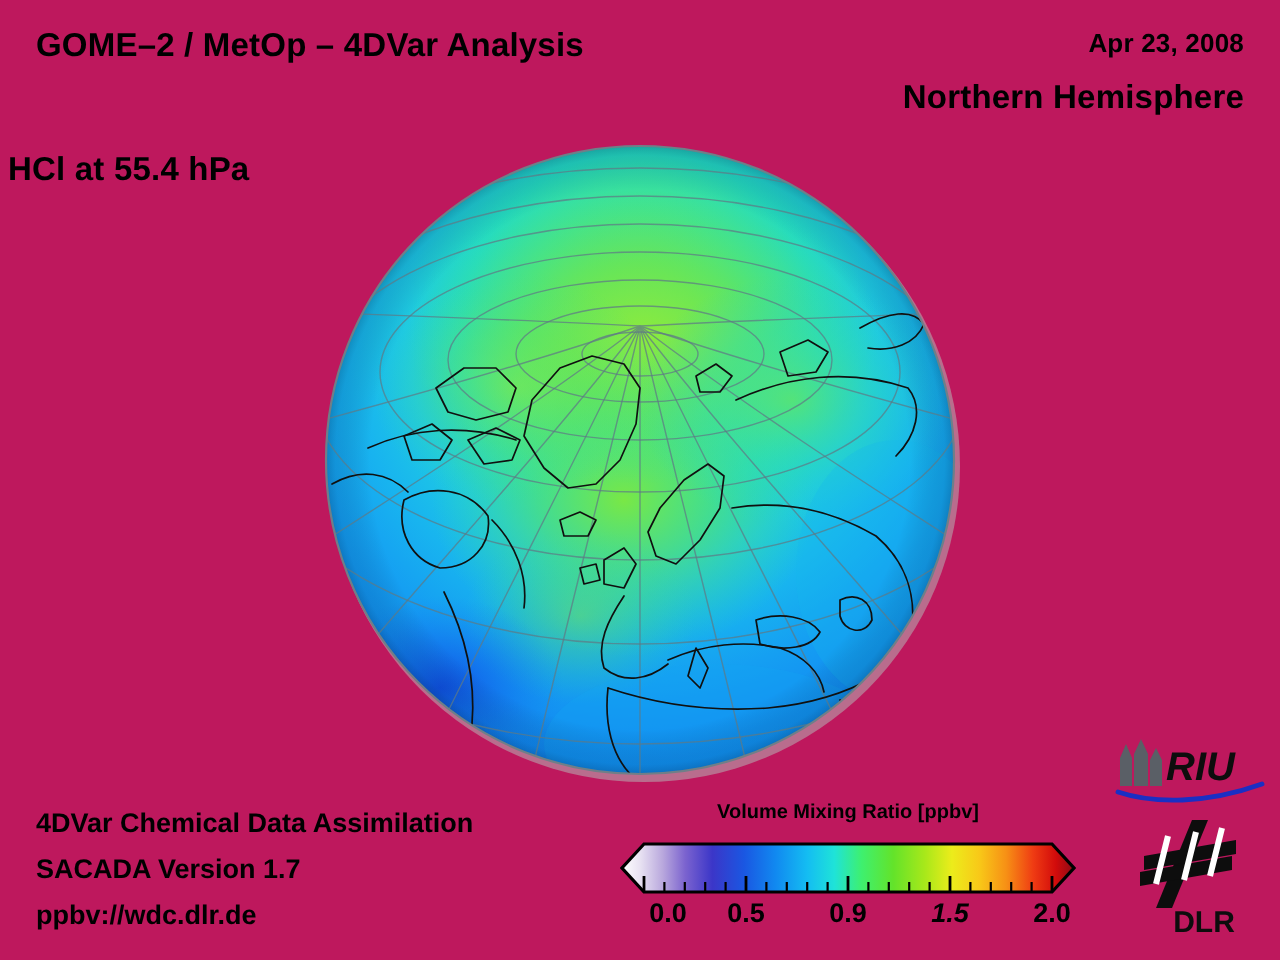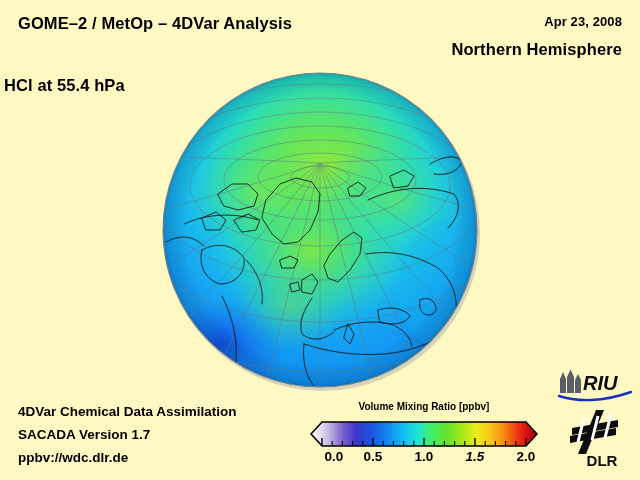--- a/index.html
+++ b/index.html
@@ -7,21 +7,21 @@
     padding: 0;
     background: #ffffff;
   }
   body {
     font-family: "Liberation Sans", sans-serif;
   }
   #stage {
     position: relative;
     width: 640px;
     height: 480px;
-    background: #fef9c3;
+    background: #be185d;
     overflow: hidden;
   }
 
   
   .hdr {
     position: absolute;
     font-weight: bold;
     color: #000000;
     white-space: nowrap;
     letter-spacing: 0.1px;
@@ -337,21 +337,21 @@
           <line x1="114" x2="114" y1="25" y2="17" stroke-width="1.4"></line>
           <line x1="165" x2="165" y1="25" y2="17" stroke-width="1.4"></line>
           <line x1="216" x2="216" y1="25" y2="17" stroke-width="1.4"></line>
         </g>
     </svg>
   </div>
 
   <div id="cb-labels">
       <div class="cb-lab" style="left: 24px; text-align: center;">0.0</div>
       <div class="cb-lab" style="left: 63px;">0.5</div>
-      <div class="cb-lab" style="left: 114px;">1.0</div>
+      <div class="cb-lab" style="left: 114px;">0.9</div>
       <div class="cb-lab" style="left: 165px; font-style: italic;">1.5</div>
       <div class="cb-lab" style="left: 216px;">2.0</div>
     </div>
 
   <div id="riu-logo">
     <svg class="logo-svg" viewBox="0 0 76 34">
 
       <g fill="#5a5f66">
         <path d="M3 24 L3 10 L6 3 L9 10 L9 24 Z"></path>
         <path d="M10 24 L10 8 L13.5 0.5 L17 8 L17 24 Z"></path>

